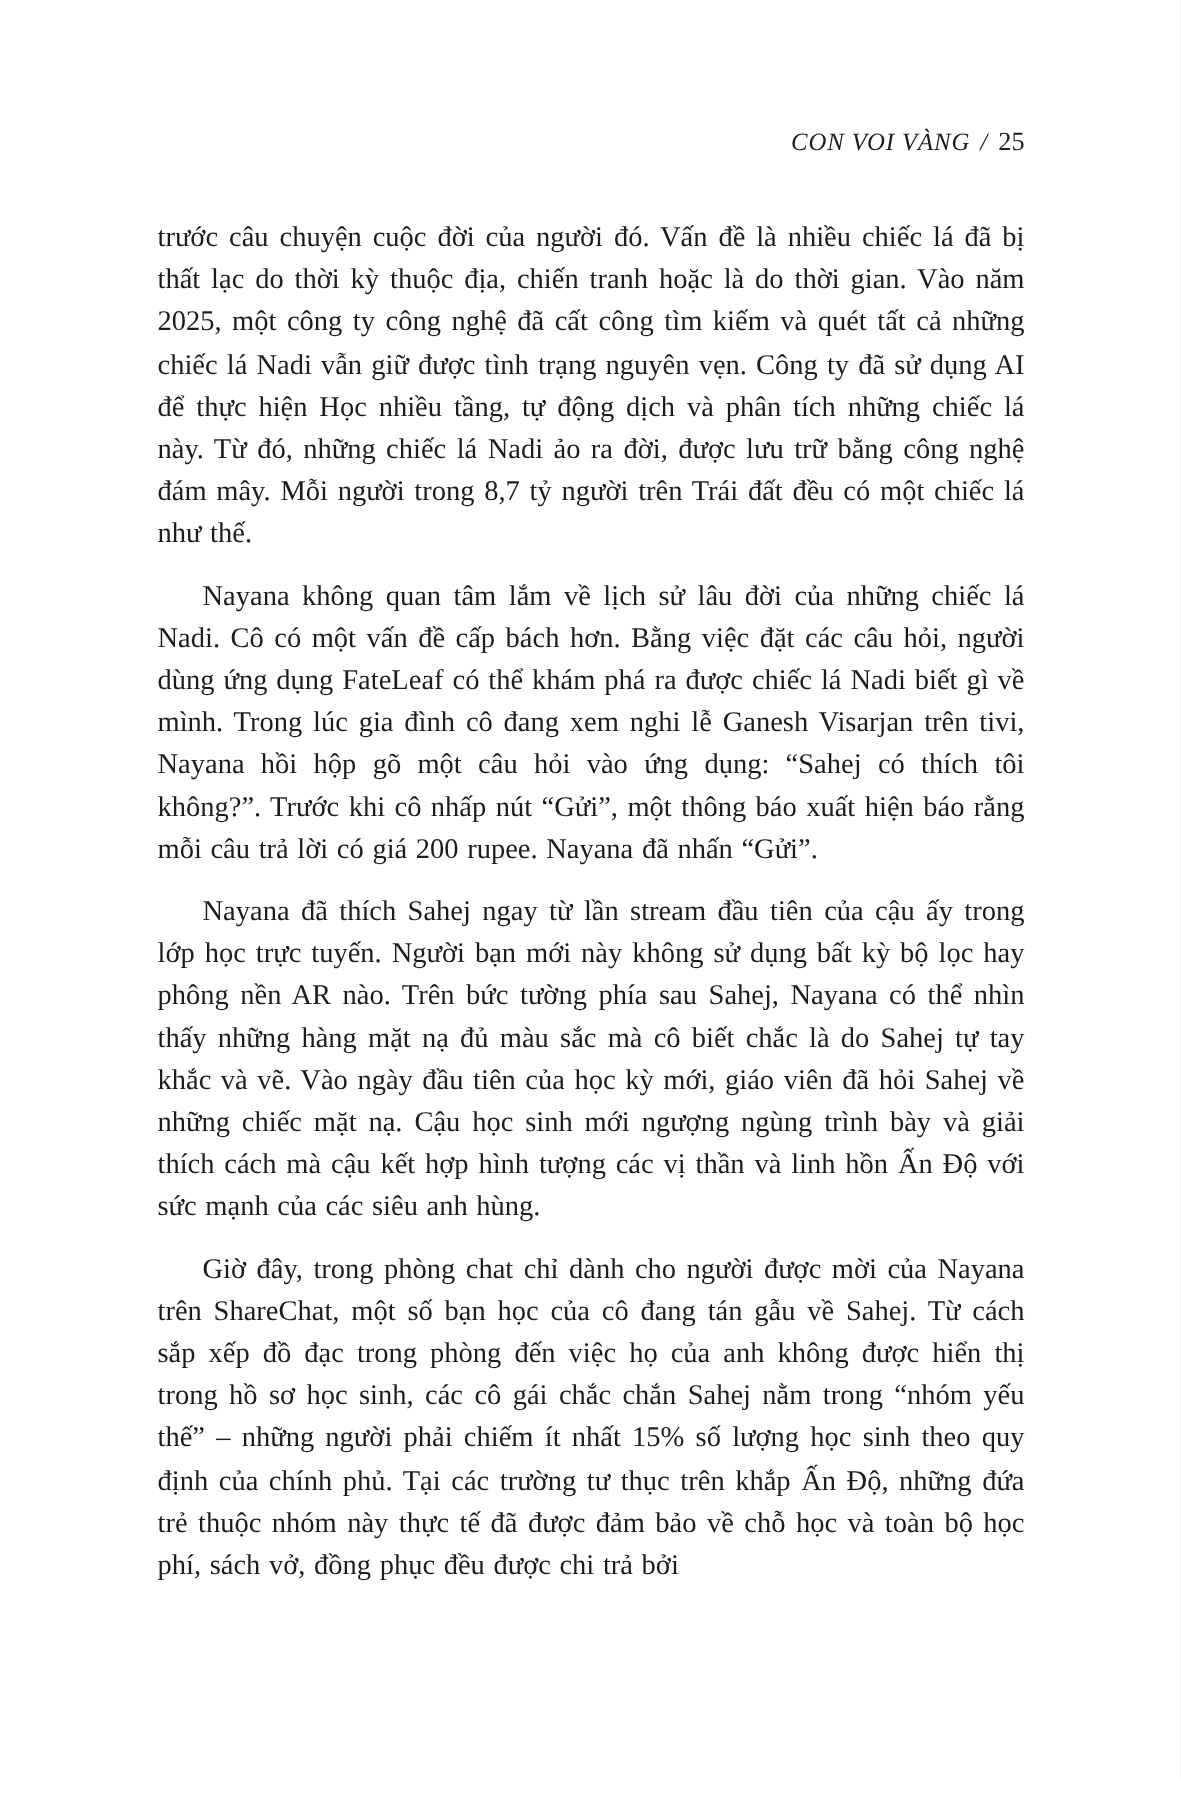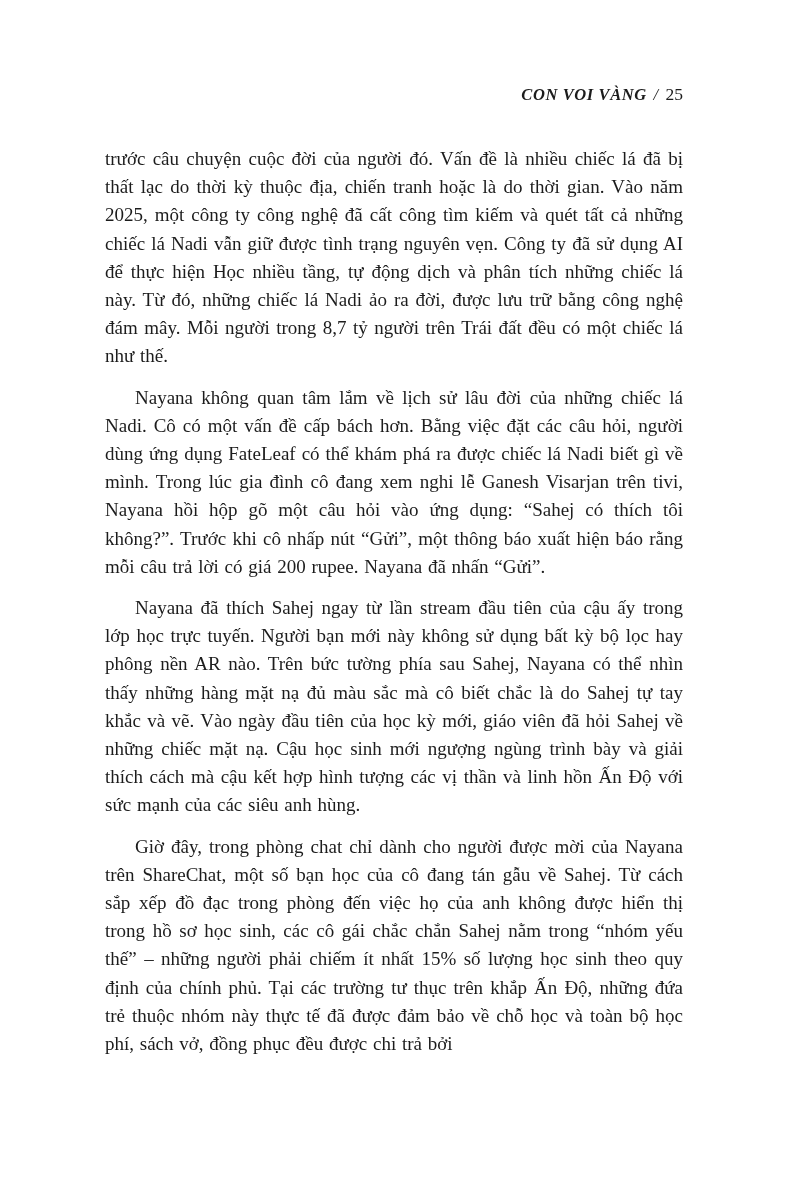--- a/index.html
+++ b/index.html
@@ -22,21 +22,21 @@
   }
   .page-header {
     text-align: right;
     font-size: 16.5px;
     letter-spacing: 0.6px;
     margin: 0 0 40px 0;
     white-space: nowrap;
   }
   .page-header .book-title {
     font-style: italic;
-    font-weight: 700;
+    font-weight: 400;
     margin-top: 24px;
   }
   .page-header .sep {
     font-style: italic;
     font-weight: 400;
     padding: 0 2px;
   }
   .page-header .page-number {
     font-style: normal;
     font-weight: 400;

